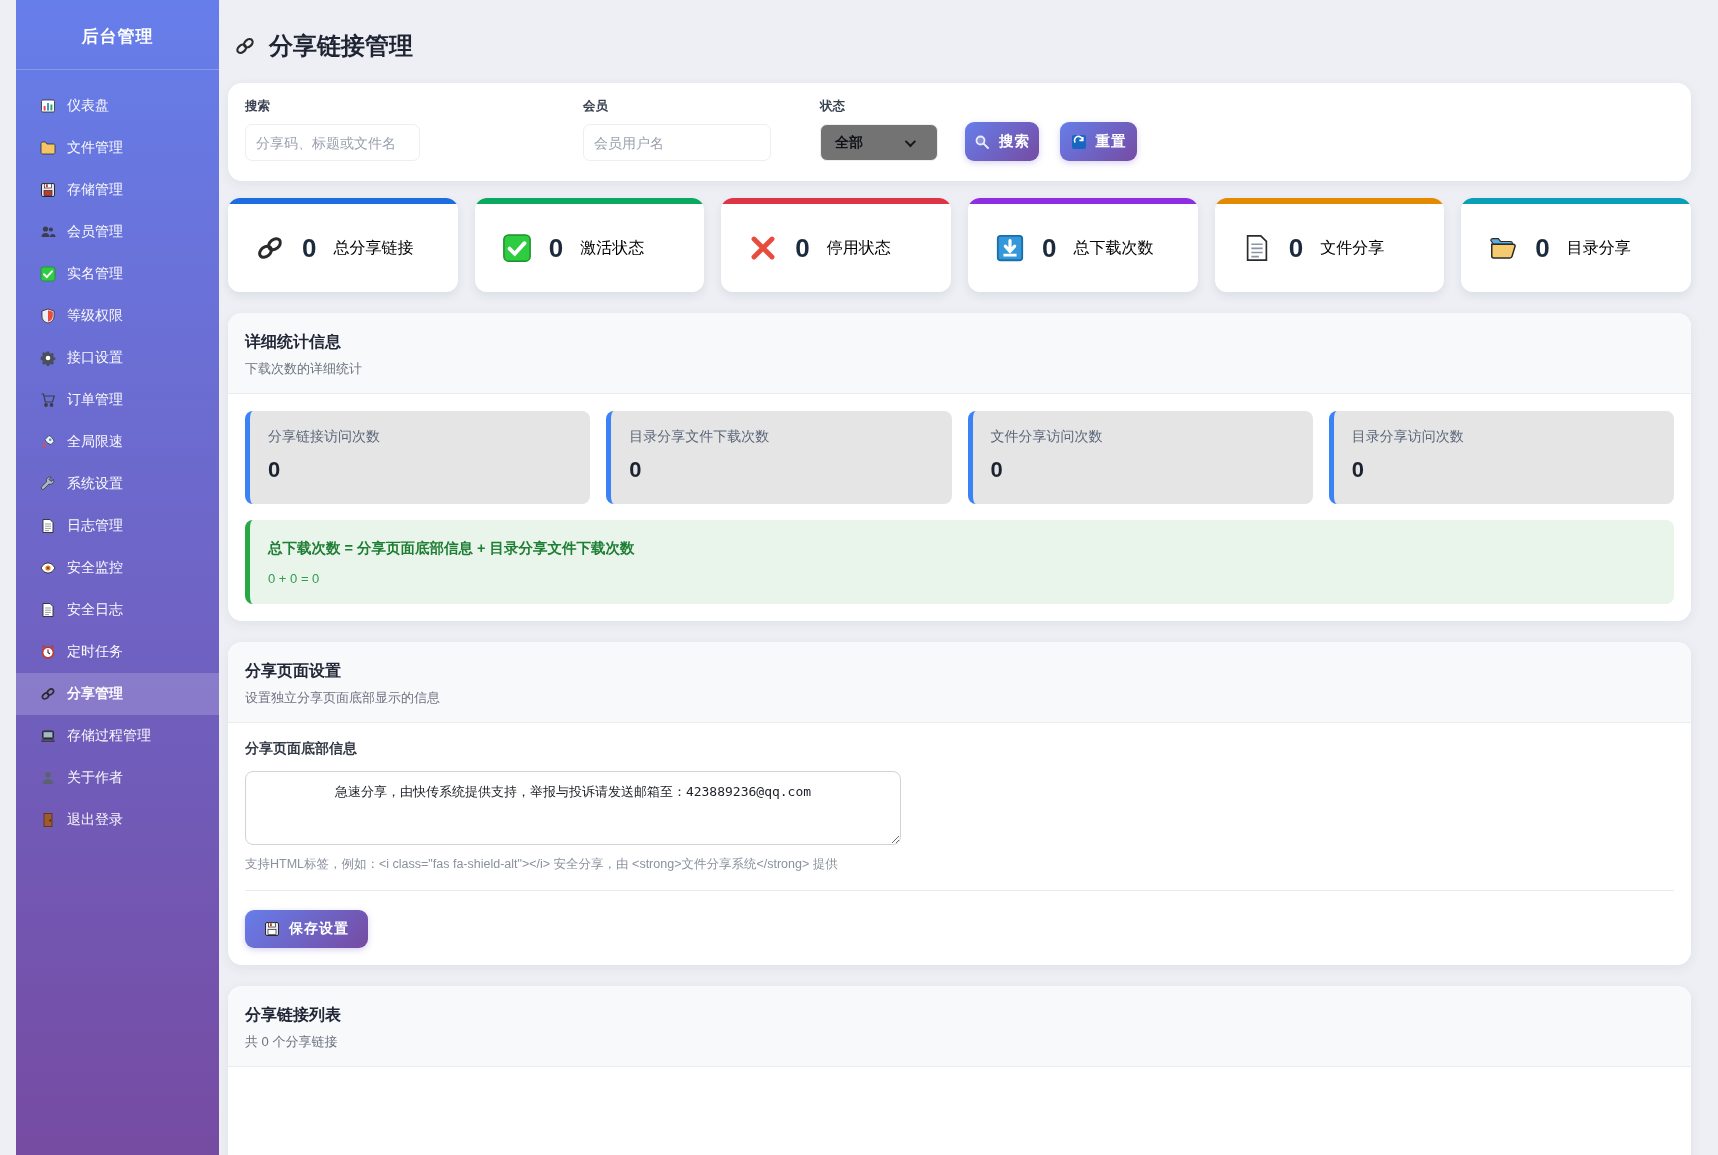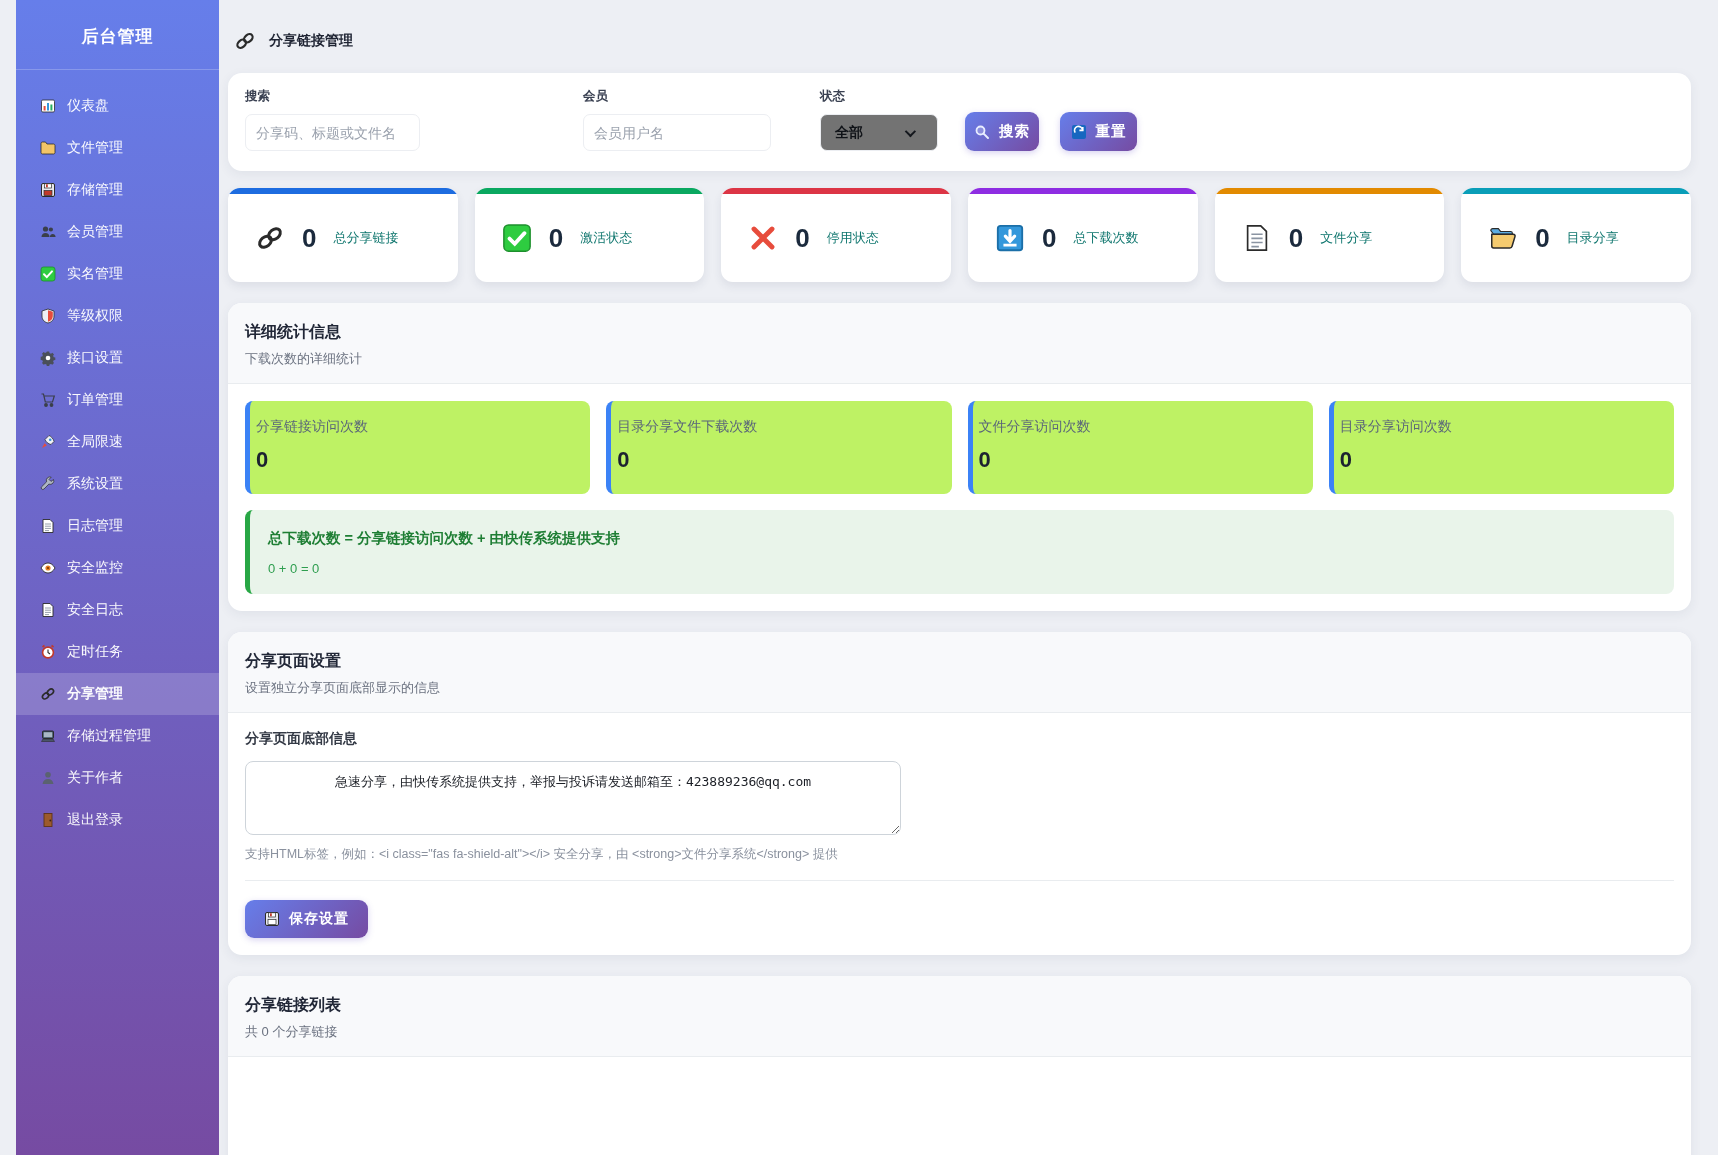--- a/index.html
+++ b/index.html
@@ -26,21 +26,21 @@
   .menu-item {
     display:flex; align-items:center; gap:11px;
     padding:12px 24px; font-size:14px; color:rgba(255,255,255,.96);
     cursor:pointer; white-space:nowrap;
   }
   .menu-item.active { background:rgba(255,255,255,.18); font-weight:bold; }
 
   
   .main { margin-left:203px; padding:0 27px 0 25px; }
   .page-header { display:flex; align-items:center; gap:13px; padding:30px 6px 21px; }
-  .page-title { font-size:14px; font-weight:bold; color:#1f2433; }
+  .page-title { font-size:24px; font-weight:bold; color:#1f2433; }
 
   .panel {
     background:#fff; border-radius:14px;
     box-shadow:0 3px 12px rgba(45,55,90,.07);
   }
   .card-header {
     background:#f8f9fb; border-bottom:1px solid #e9ecef;
     border-radius:14px 14px 0 0; padding:19px 17px 15px;
   }
   .card-title { font-size:16px; font-weight:bold; color:#212737; }
@@ -77,29 +77,29 @@
   }
   .btn-search { width:74px; height:39px; margin-left:22px; }
   .btn-reset  { width:77px; height:39px; margin-left:21px; }
 
   
   .stat-cards { display:grid; grid-template-columns:repeat(6,1fr); gap:17px; margin-top:17px; }
   .stat-card { background:#fff; border-radius:12px; overflow:hidden; box-shadow:0 4px 10px rgba(45,55,90,.09); height:94px; }
   .stat-strip { height:6px; }
   .stat-body { display:flex; align-items:center; gap:17px; padding:0 27px; height:88px; }
   .stat-value { font-size:26px; font-weight:bold; color:#1b2a3d; }
-  .stat-label { font-size:13px; color:#0f766e; white-space:nowrap; }
+  .stat-label { font-size:16px; color:#000000; white-space:nowrap; }
 
   .section { margin-top:21px; }
 
   
   .detail-grid { display:grid; grid-template-columns:repeat(4,1fr); gap:16px; }
   .detail-box {
-    background:#bef264; border-left:5px solid #3b82f6; border-radius:8px;
-    padding:17px 6px 21px;
+    background:#e5e5e5; border-left:5px solid #3b82f6; border-radius:8px;
+    padding:17px 18px 21px;
   }
   .detail-label { font-size:14px; color:#5a6679; }
   .detail-value { font-size:22px; font-weight:bold; color:#1c2230; margin-top:11px; }
   .formula-box {
     margin-top:16px; background:#e9f4ea; border-left:5px solid #28a745;
     border-radius:8px; padding:19px 18px 18px;
   }
   .formula-title { color:#1e7e34; font-weight:bold; font-size:14.5px; }
   .formula-calc { color:#2e9e4f; font-weight:normal; font-size:13px; margin-top:13px; }
 
@@ -446,21 +446,21 @@
         <div class="detail-box">
           <div class="detail-label">文件分享访问次数</div>
           <div class="detail-value">0</div>
         </div>
         <div class="detail-box">
           <div class="detail-label">目录分享访问次数</div>
           <div class="detail-value">0</div>
         </div>
       </div>
       <div class="formula-box">
-        <div class="formula-title">总下载次数 = 分享链接访问次数 + 由快传系统提供支持</div>
+        <div class="formula-title">总下载次数 = 分享页面底部信息 + 目录分享文件下载次数</div>
         <div class="formula-calc">0 + 0 = 0</div>
       </div>
     </div>
   </div>
 
   <div class="panel section">
     <div class="card-header">
       <div class="card-title">分享页面设置</div>
       <div class="card-sub">设置独立分享页面底部显示的信息</div>
     </div>

